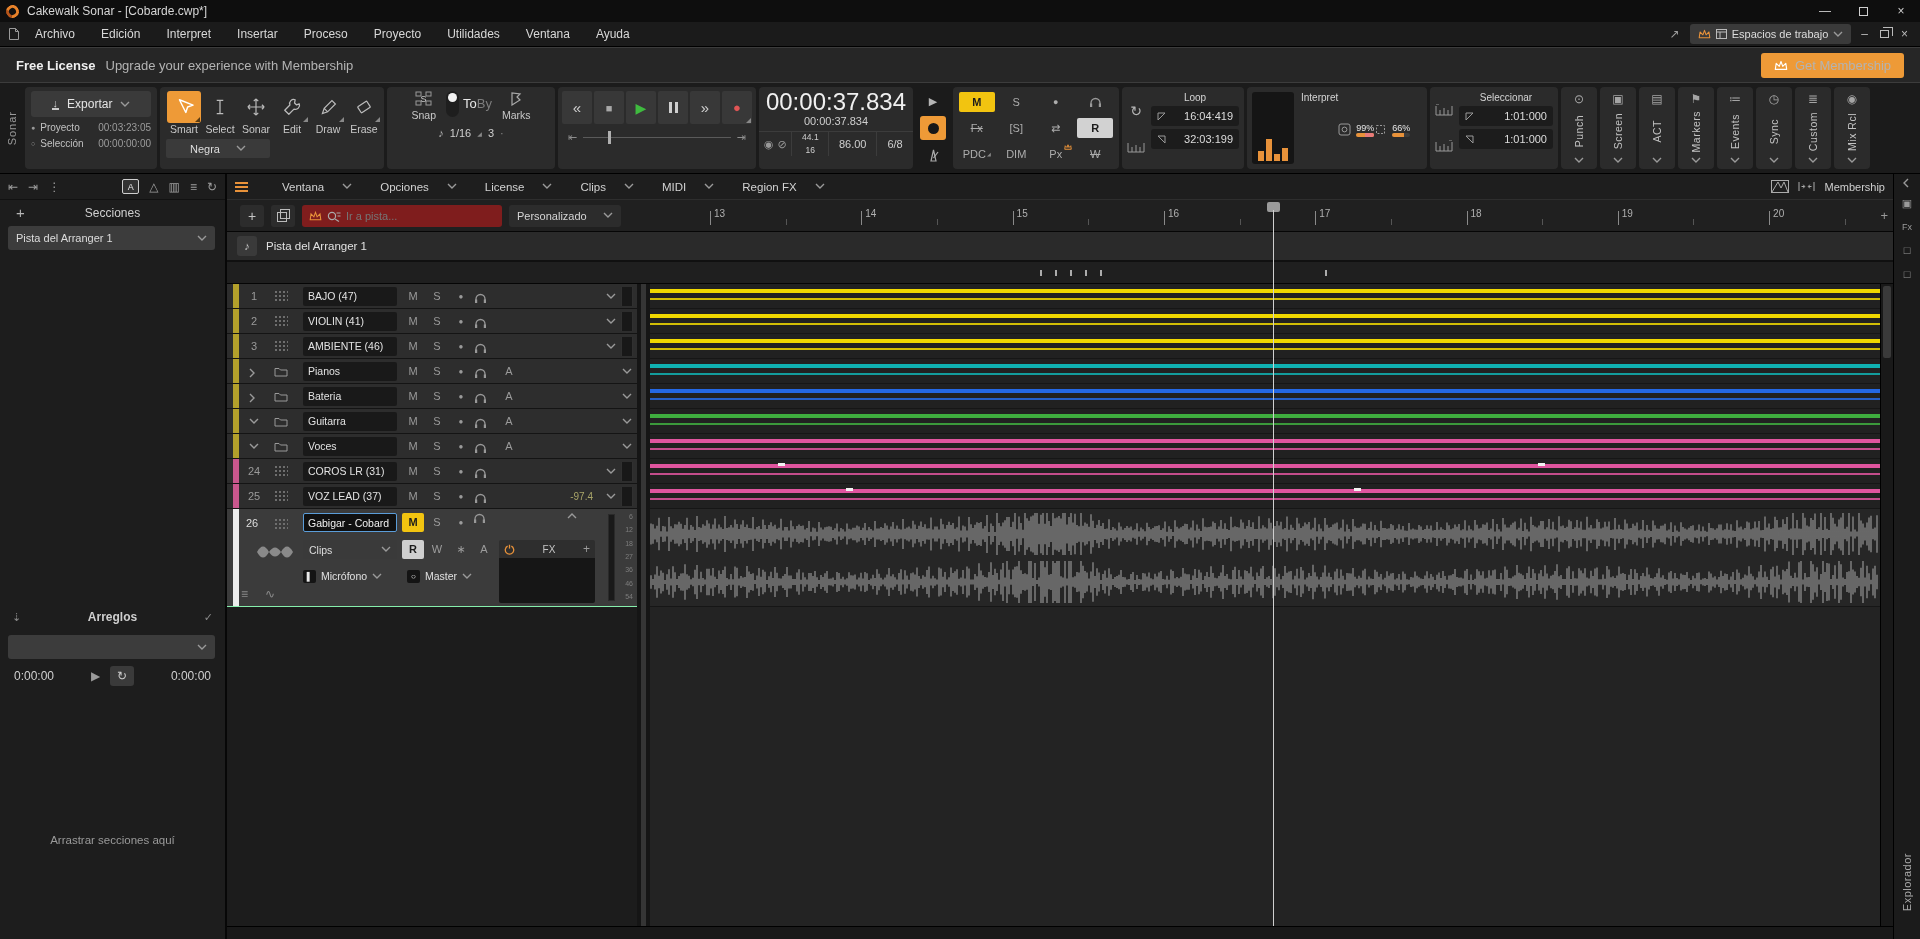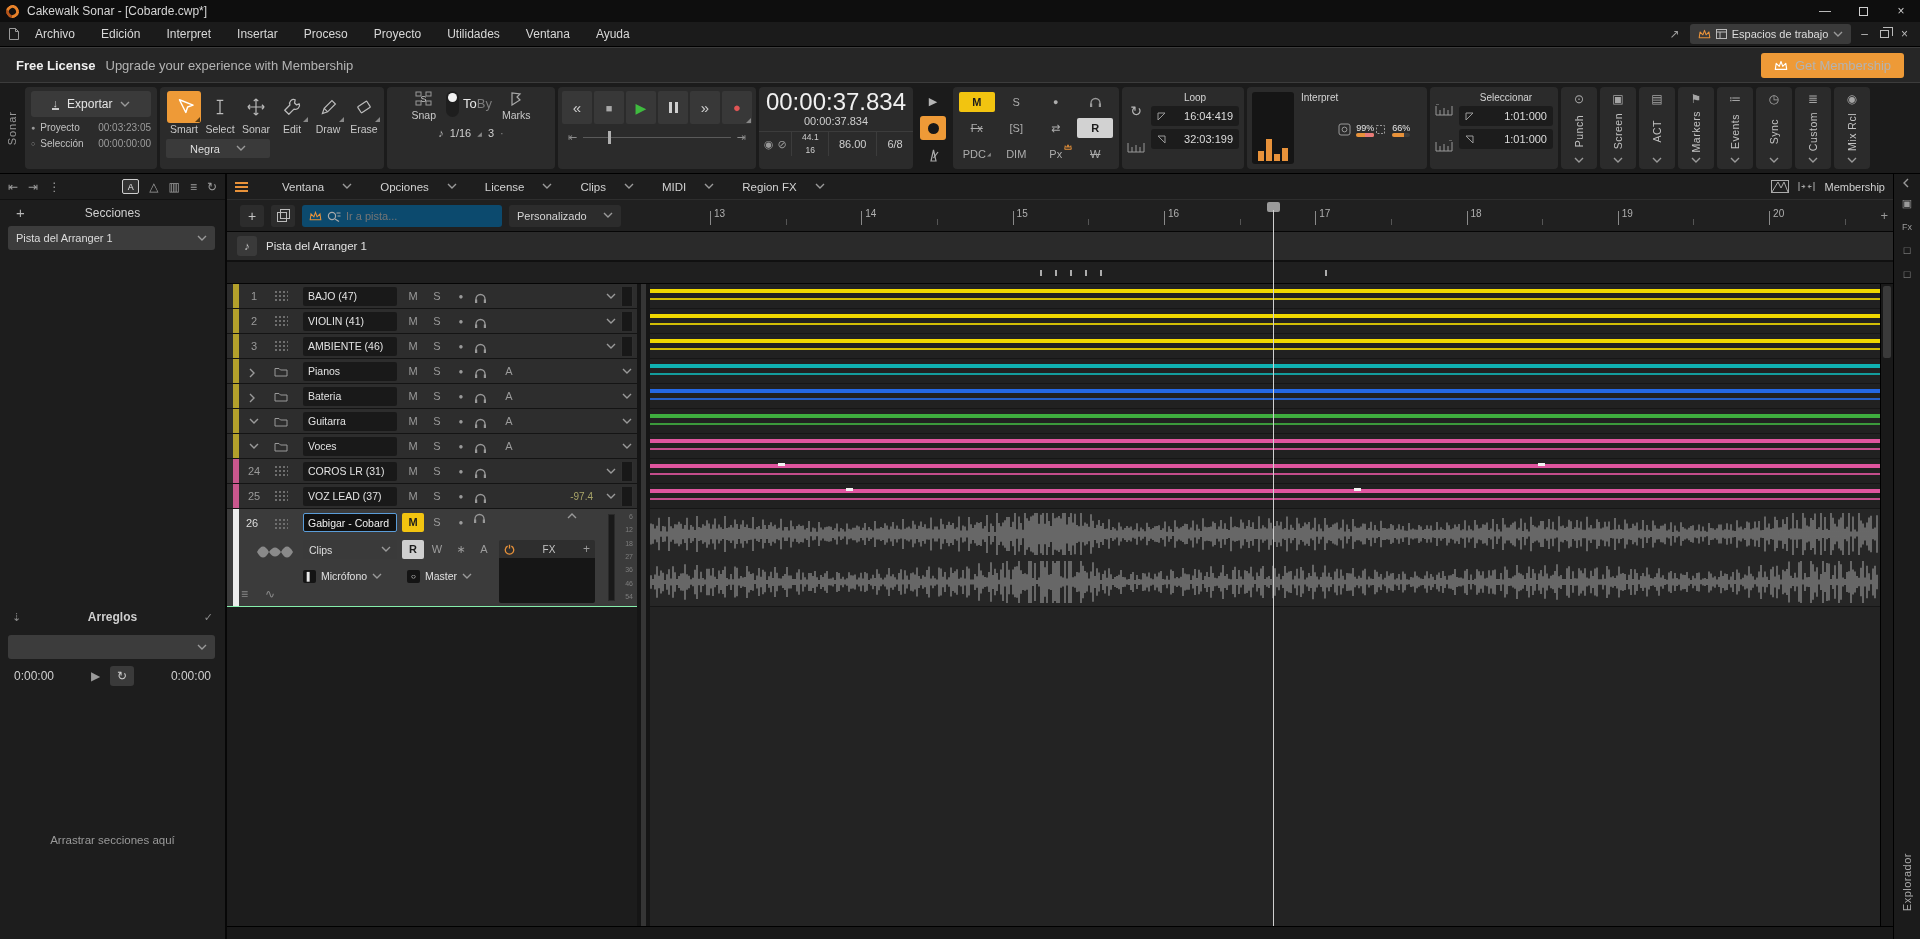--- a/index.html
+++ b/index.html
@@ -122,21 +122,21 @@
 
 .trackview{flex:1;position:relative;display:flex;flex-direction:column;background:#202020}
 .tv-menus{height:26px;background:#1e1e1e;display:flex;align-items:center;gap:4px;padding:0 8px;border-bottom:1px solid #2e2e2e}
 .burger{display:flex;flex-direction:column;gap:2px;margin-right:16px}
 .burger i{width:13px;height:2px;background:#e8923a}
 .tvm{display:flex;align-items:center;gap:18px;padding:0 14px;color:#d2d2d2;font-size:11.5px}
 .tvm-right{margin-left:auto;display:flex;align-items:center;gap:9px;color:#cfcfcf;font-size:11px}
 .tv-controls{height:32px;background:#202020;display:flex;border-bottom:1px solid #060606}
 .tvc-left{width:423px;display:flex;align-items:center;gap:7px;padding-left:13px}
 .sqbtn{width:24px;height:22px;background:#2c2c2c;border-radius:3px;display:flex;align-items:center;justify-content:center;color:#c5c5c5;font-size:14px}
-.goto{width:200px;height:22px;background:#0c4a6e;border-radius:3px;display:flex;align-items:center;gap:5px;padding:0 7px}
+.goto{width:200px;height:22px;background:#7f1d1d;border-radius:3px;display:flex;align-items:center;gap:5px;padding:0 7px}
 .goto input{background:transparent;border:none;outline:none;color:#b8b8b8;font-size:11px;width:120px}
 .preset{width:112px;height:22px;background:#2c2c2c;border-radius:3px;display:flex;align-items:center;justify-content:space-between;padding:0 8px;color:#d5d5d5;font-size:11px}
 .ruler{flex:1;position:relative}
 .rtick{position:absolute;bottom:6px;width:1px;height:14px;background:#8a8a8a}
 .rtick.minor{height:6px;background:#555}
 .rlabel{position:absolute;top:8px;font-size:10px;color:#b0b0b0}
 .rplus{position:absolute;right:5px;top:8px;color:#9a9a9a;font-size:13px}
 .tv-arranger{height:30px;background:#2a2a2a;border-bottom:2px solid #101010;display:flex;align-items:center}
 .arr-left{width:423px;display:flex;align-items:center;gap:9px;padding-left:10px}
 .arr-ic{width:20px;height:20px;background:#3a3a3a;border-radius:3px;display:flex;align-items:center;justify-content:center;color:#c8c8c8;font-size:11px}

